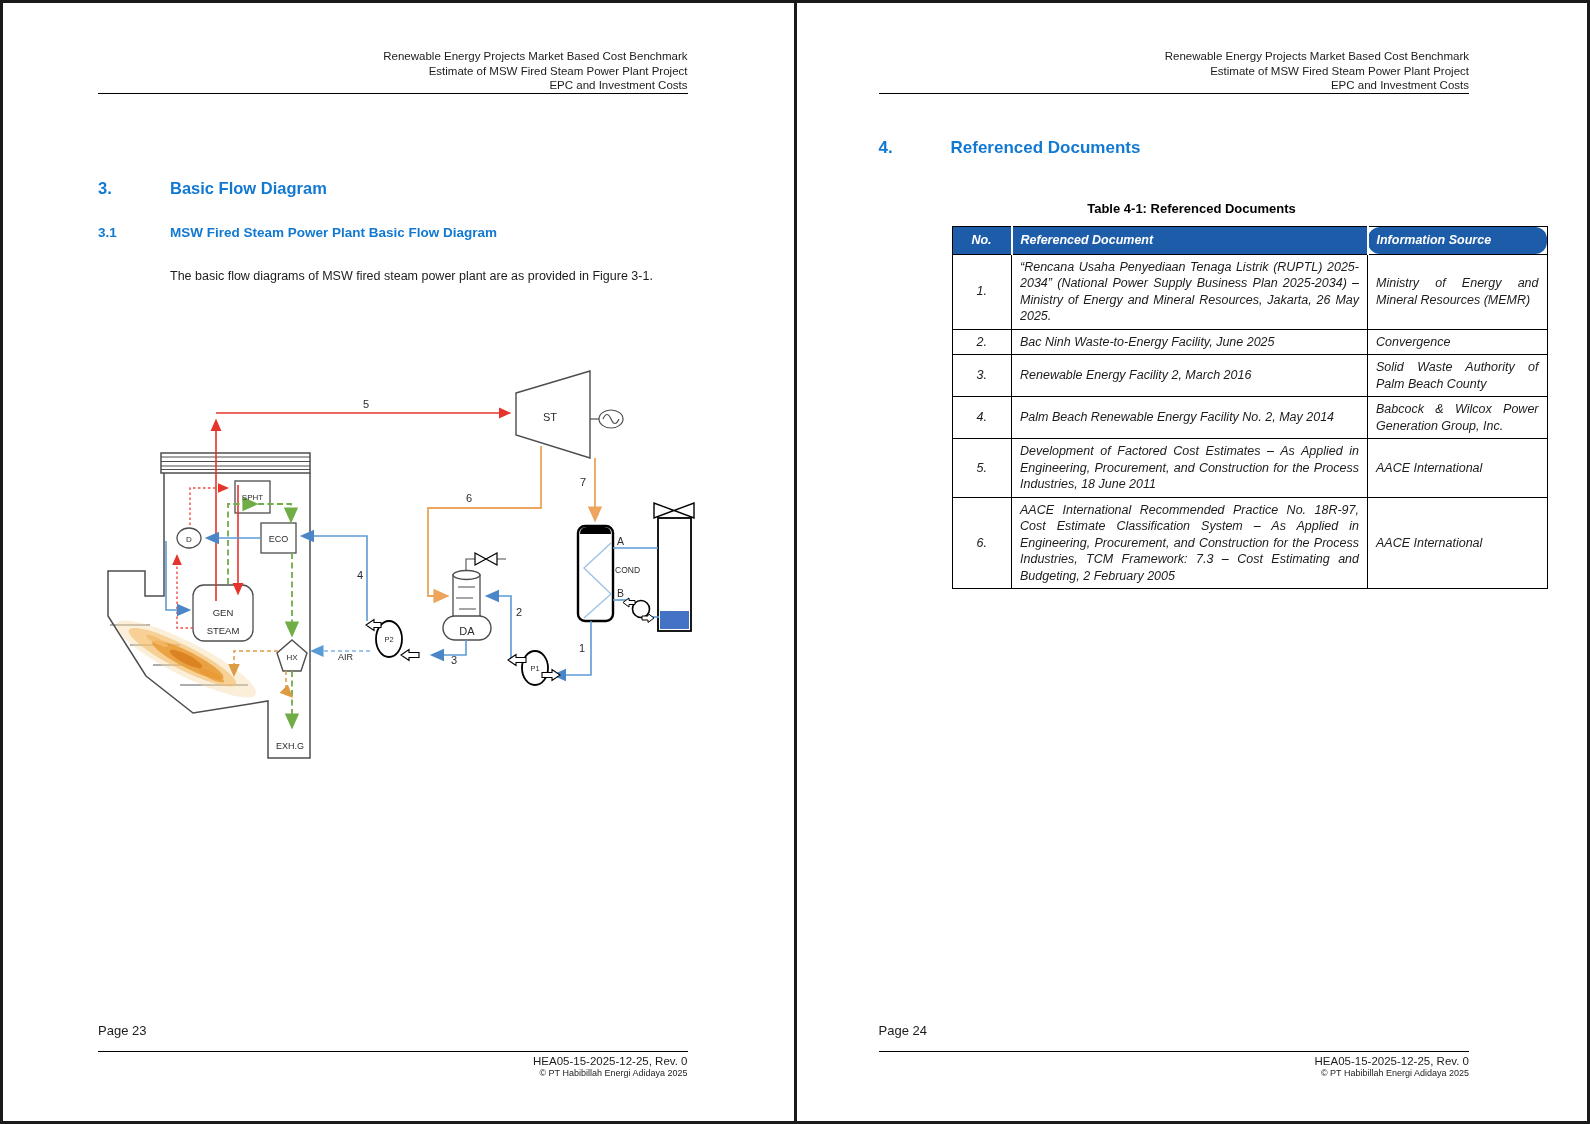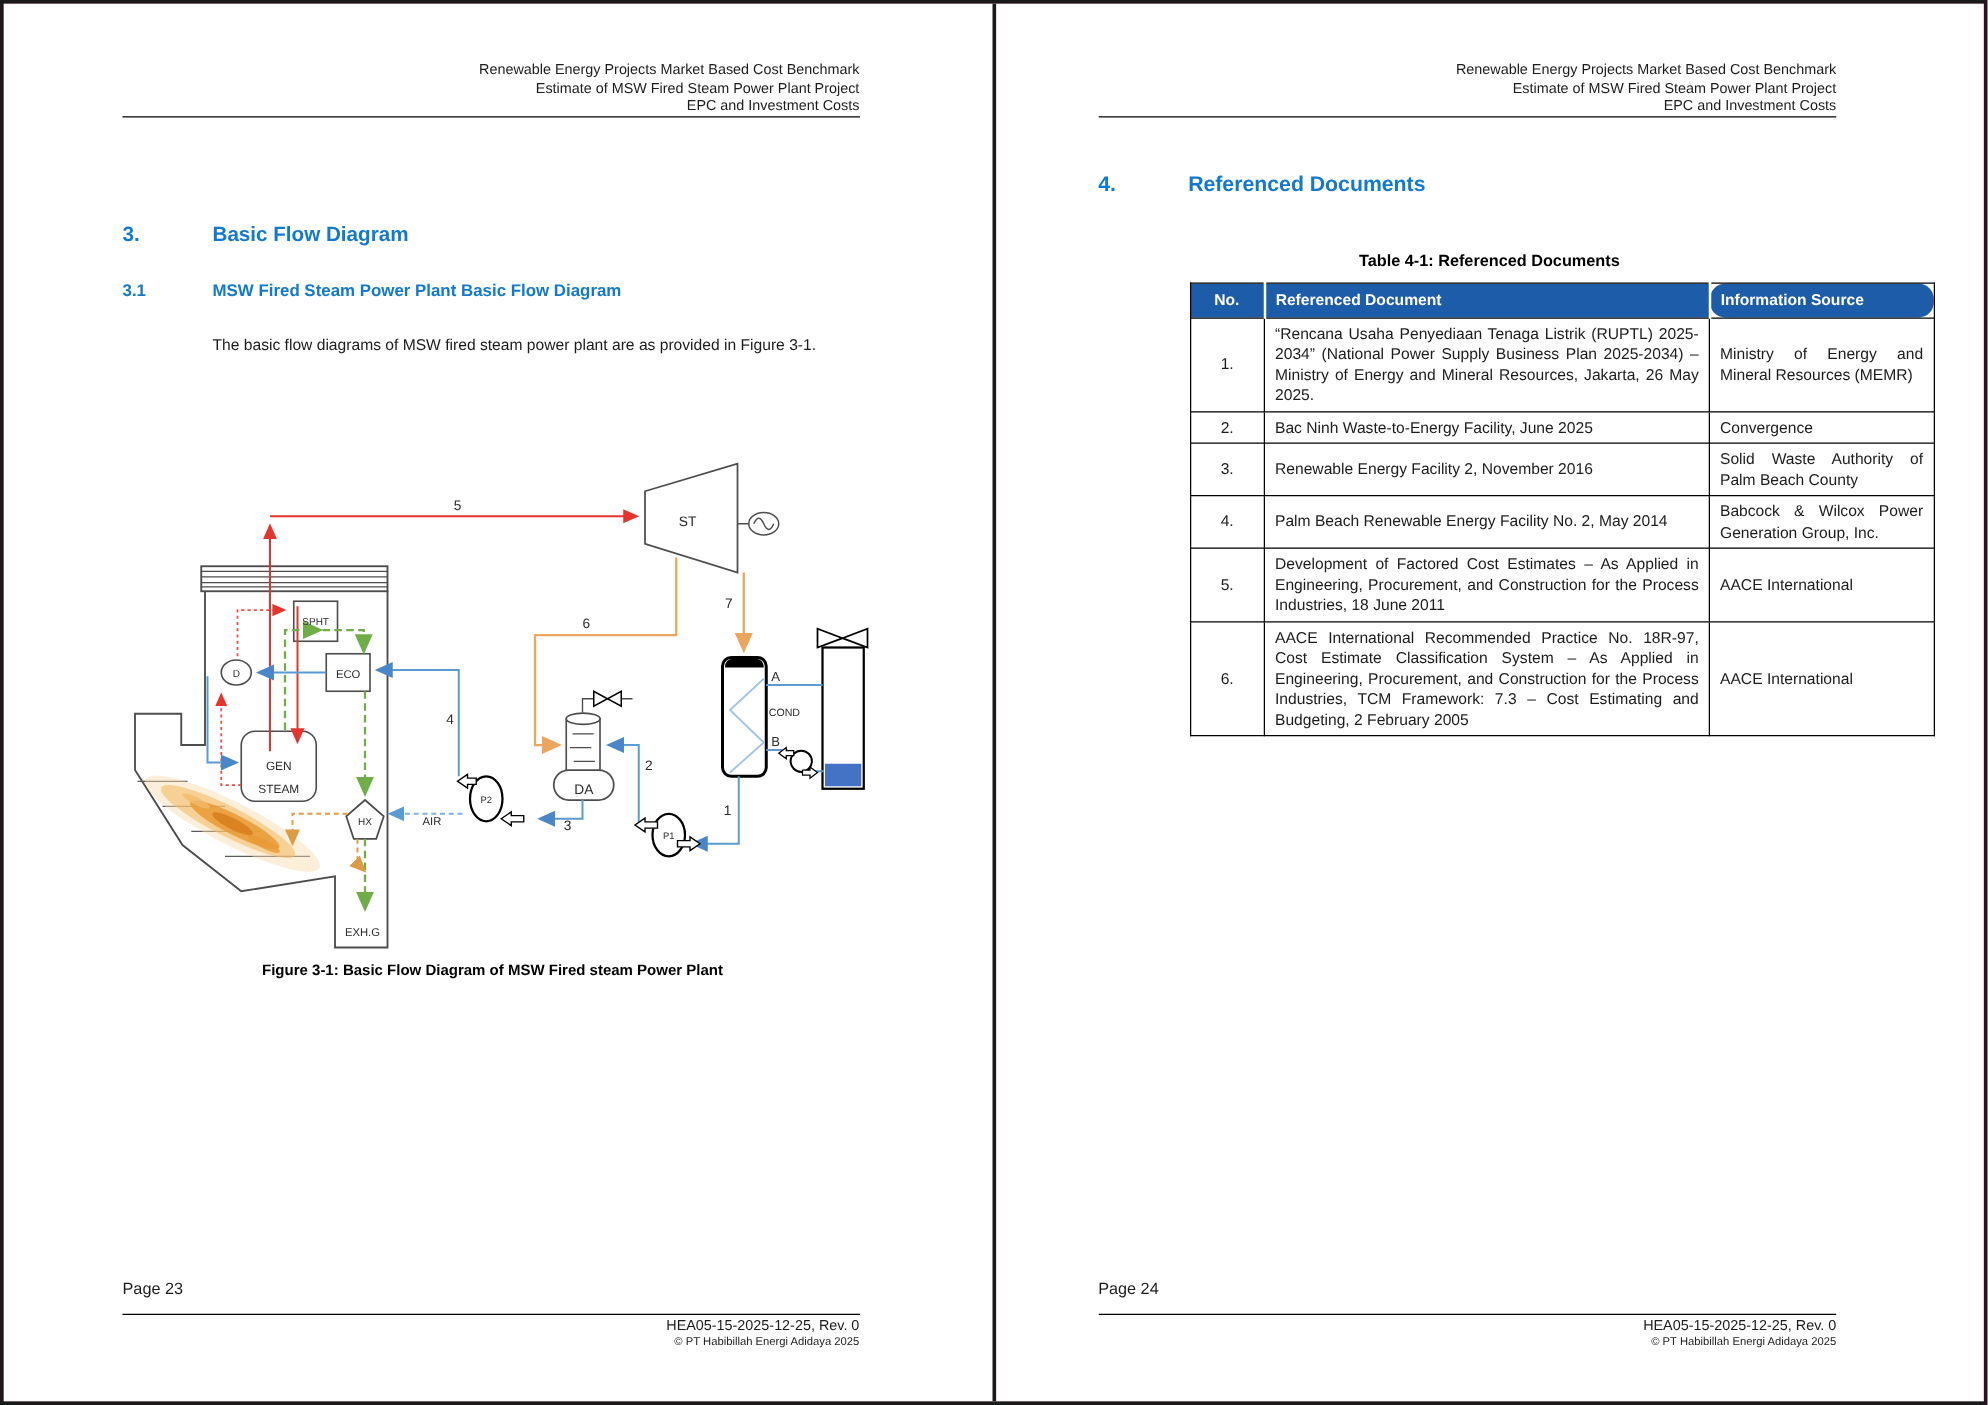--- a/index.html
+++ b/index.html
@@ -26,21 +26,21 @@
   .sec1{top:176px;font-size:16.5px;}
   .sec2{top:222px;font-size:13.5px;}
   .page-right .h1-row{left:82px;}
   .page-right .sec1{top:135px;font-size:17px;}
   .body-text{position:absolute;left:167px;top:264px;width:521px;font-size:12.5px;line-height:19px;color:#1c1c1c;text-align:justify;}
   .fig-caption{position:absolute;left:95px;top:766px;width:592px;text-align:center;font-weight:bold;font-size:12px;color:#000;}
   .diagram-wrap{position:absolute;left:95px;top:360px;width:625px;height:402px;}
   
   .table-title{position:absolute;left:85px;top:198px;width:620px;text-align:center;font-weight:bold;font-size:13px;color:#000;}
   table.ref-table{position:absolute;left:155px;top:223px;width:558px;border-collapse:collapse;table-layout:fixed;font-size:12.5px;color:#1c1c1c;}
-  .ref-table th,.ref-table td{border:1.4px solid #000;padding:4px 8px;line-height:16.5px;vertical-align:middle;}
+  .ref-table th,.ref-table td{border:1.4px solid #000;padding:4px 8px;line-height:16.5px;vertical-align:middle;font-style:italic;}
   .ref-table th{background:var(--thbg);color:#fff;text-align:left;font-size:12.5px;padding:5px 8px;border-color:#000;}
   .ref-table th + th{border-left:2px solid #fff;}
   .ref-table th.col-no{text-align:center;}
   .ref-table td.cell-no{text-align:center;}
   .ref-table td.cell-doc,.ref-table td.cell-src{text-align:justify;}
   .col-no{width:42px;}
   .col-doc{width:338px;}
   .col-src{width:162px;border-radius:12px;}
   svg text{font-family:"Liberation Sans",sans-serif;}
 </style>
@@ -222,21 +222,20 @@
           <text x="371" y="139" text-anchor="middle">6</text>
           <text x="485" y="123" text-anchor="middle">7</text>
           <text x="262" y="216" text-anchor="middle">4</text>
           <text x="421" y="253" text-anchor="middle">2</text>
           <text x="484" y="289" text-anchor="middle">1</text>
           <text x="356" y="301" text-anchor="middle">3</text>
         </g>
       </svg>
     </div>
 
-    <div class="fig-caption">Figure 3-1: Basic Flow Diagram of MSW Fired steam Power Plant</div>
 
     <div class="footer-rule"></div>
     <div class="footer-page">Page 23</div>
     <div class="footer-right">
       <div class="doc-ref">HEA05-15-2025-12-25, Rev. 0</div>
       <div class="copyright">© PT Habibillah Energi Adidaya 2025</div>
     </div>
   </div>
 
   <div class="page page-right">
@@ -268,21 +267,21 @@
           <td class="cell-doc">“Rencana Usaha Penyediaan Tenaga Listrik (RUPTL) 2025-2034” (National Power Supply Business Plan 2025-2034) – Ministry of Energy and Mineral Resources, Jakarta, 26 May 2025.</td>
           <td class="cell-src">Ministry of Energy and Mineral Resources (MEMR)</td>
         </tr>
         <tr>
           <td class="cell-no">2.</td>
           <td class="cell-doc">Bac Ninh Waste-to-Energy Facility, June 2025</td>
           <td class="cell-src">Convergence</td>
         </tr>
         <tr>
           <td class="cell-no">3.</td>
-          <td class="cell-doc">Renewable Energy Facility 2, November 2016</td>
+          <td class="cell-doc">Renewable Energy Facility 2, March 2016</td>
           <td class="cell-src">Solid Waste Authority of Palm Beach County</td>
         </tr>
         <tr>
           <td class="cell-no">4.</td>
           <td class="cell-doc">Palm Beach Renewable Energy Facility No. 2, May 2014</td>
           <td class="cell-src">Babcock &amp; Wilcox Power Generation Group, Inc.</td>
         </tr>
         <tr>
           <td class="cell-no">5.</td>
           <td class="cell-doc">Development of Factored Cost Estimates – As Applied in Engineering, Procurement, and Construction for the Process Industries, 18 June 2011</td>

